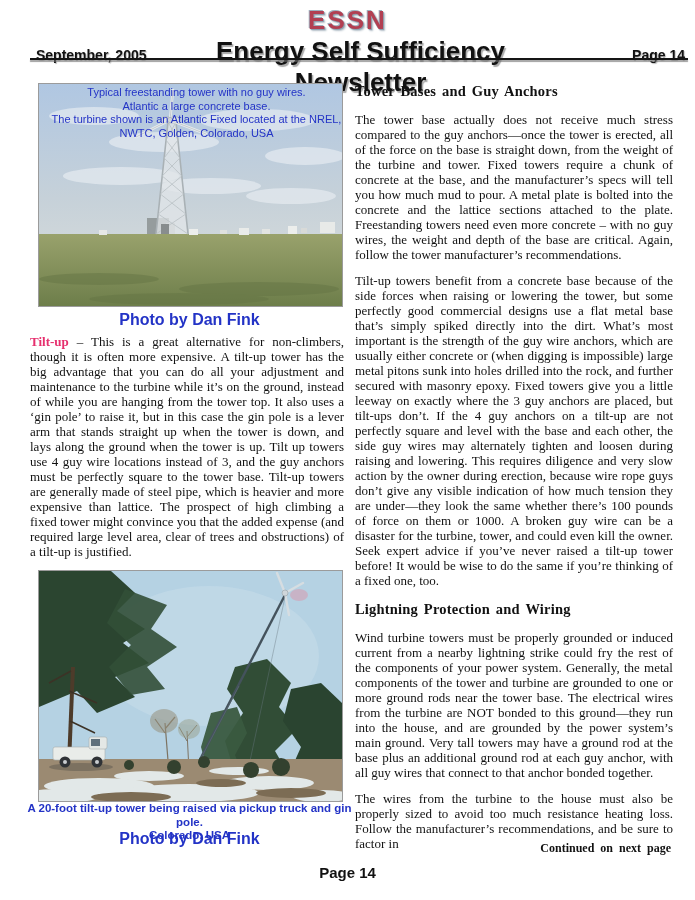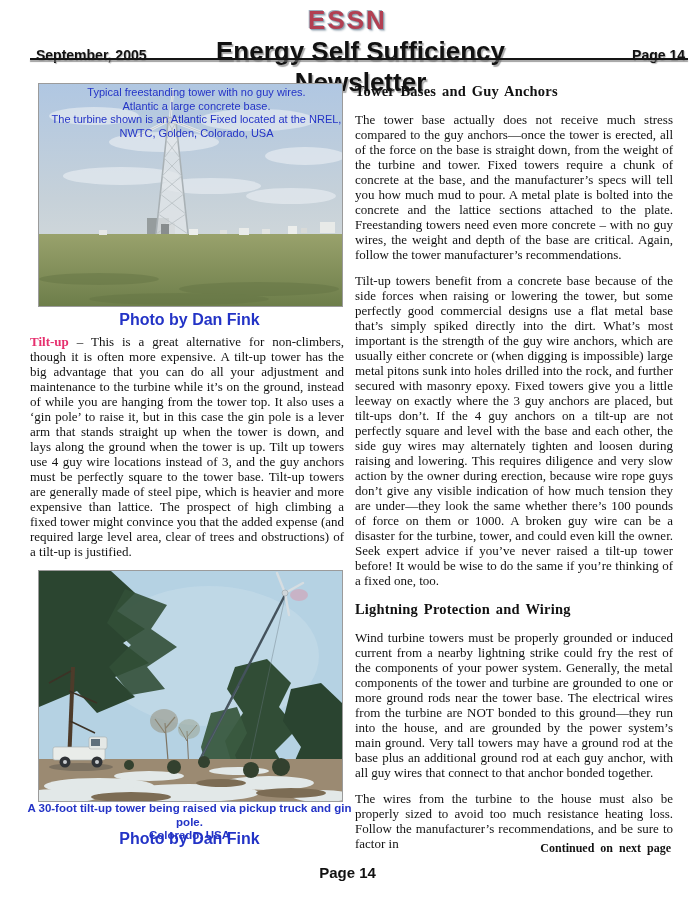--- a/index.html
+++ b/index.html
@@ -189,21 +189,21 @@
         <rect x="50" y="166" width="18" height="12" rx="2" fill="#e4e8e6" stroke="#a8aeae" stroke-width="0.6"></rect>
         <rect x="52" y="168" width="9" height="7" fill="#5f707c"></rect>
         <circle cx="26" cy="191" r="5.5" fill="#2f3236"></circle>
           <circle cx="58" cy="191" r="5.5" fill="#2f3236"></circle>
         <circle cx="26" cy="191" r="2" fill="#c9cdd0"></circle>
           <circle cx="58" cy="191" r="2" fill="#c9cdd0"></circle>
       </g>
     </svg>
   </div>
   <div class="cap2">
-    <div>A 30-foot tilt-up tower being raised via pickup truck and gin pole.</div>
+    <div>A 20-foot tilt-up tower being raised via pickup truck and gin pole.</div>
     <div>Colorado, USA</div>
   </div>
   <div class="credit credit2">Photo by Dan Fink</div>
 
   <div class="rightcol">
     <h2>Tower Bases and Guy Anchors</h2>
     <p>The tower base actually does not receive much stress compared to the guy anchors—once the tower is erected, all of the force on the base is straight down, from the weight of the turbine and tower. Fixed towers require a chunk of concrete at the base, and the manufacturer’s specs will tell you how much mud to pour. A metal plate is bolted into the concrete and the lattice sections attached to the plate. Freestanding towers need even more concrete – with no guy wires, the weight and depth of the base are critical. Again, follow the tower manufacturer’s recommendations.</p>
     <p>Tilt-up towers benefit from a concrete base because of the side forces when raising or lowering the tower, but some perfectly good commercial designs use a flat metal base that’s simply spiked directly into the dirt. What’s most important is the strength of the guy wire anchors, which are usually either concrete or (when digging is impossible) large metal pitons sunk into holes drilled into the rock, and further secured with masonry epoxy.  Fixed towers give you a little leeway on exactly where the 3 guy anchors are placed, but tilt-ups don’t. If the 4 guy anchors on a tilt-up are not perfectly square and level with the base and each other, the side guy wires may alternately tighten and loosen during raising and lowering. This requires diligence and very slow action by the owner during erection, because wire rope guys don’t give any visible indication of how much tension they are under—they look the same whether there’s 100 pounds of force on them or 1000. A broken guy wire can be a disaster for the turbine, tower, and could even kill the owner. Seek expert advice if you’ve never raised a tilt-up tower before! It would be wise to do the same if you’re thinking of a fixed one, too.</p>
     <h2 class="h2b">Lightning Protection and Wiring</h2>
     <p>Wind turbine towers must be properly grounded or induced current from a nearby lightning strike could fry the rest of the components of your power system. Generally, the metal components of the tower  and turbine are grounded to one or more ground rods near the tower base. The electrical wires from the turbine are NOT bonded to this ground—they run into the house, and are grounded by the power system’s main ground. Very tall towers may have a ground rod at the base plus an additional ground rod at each guy anchor, with all guy wires that connect to that anchor bonded together.</p>

